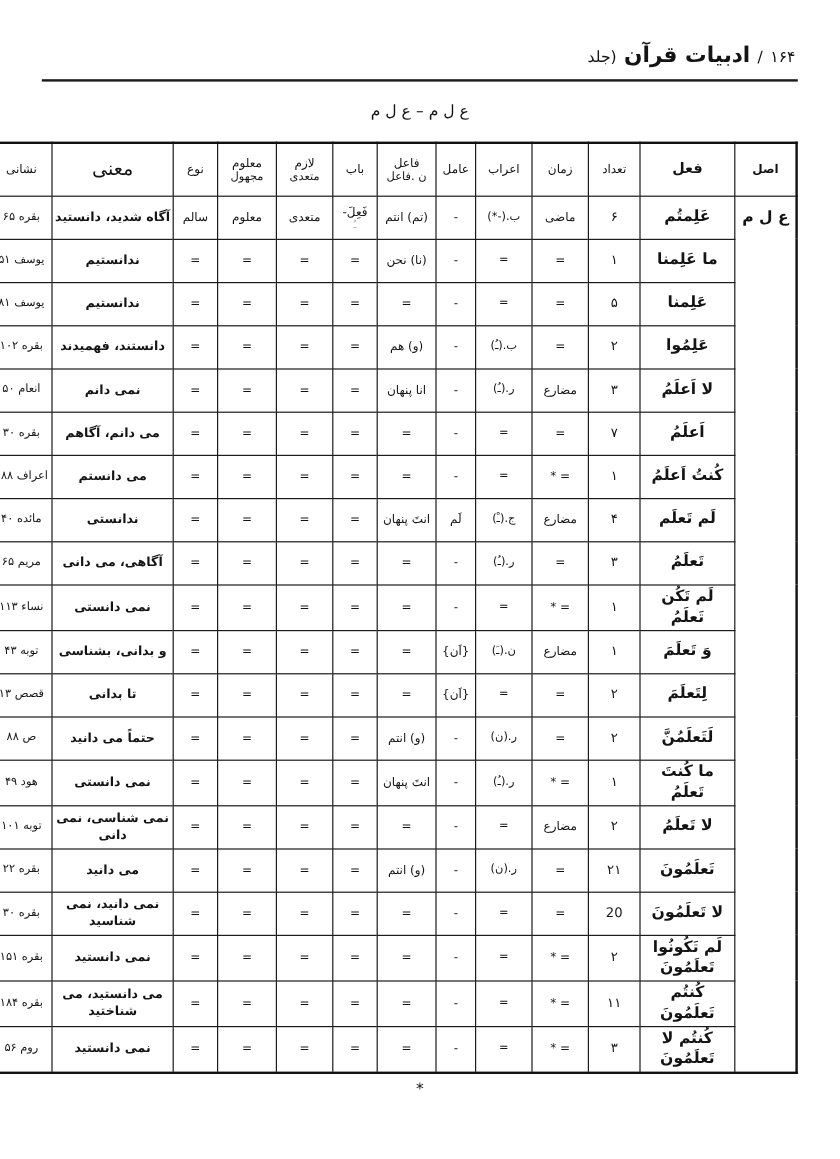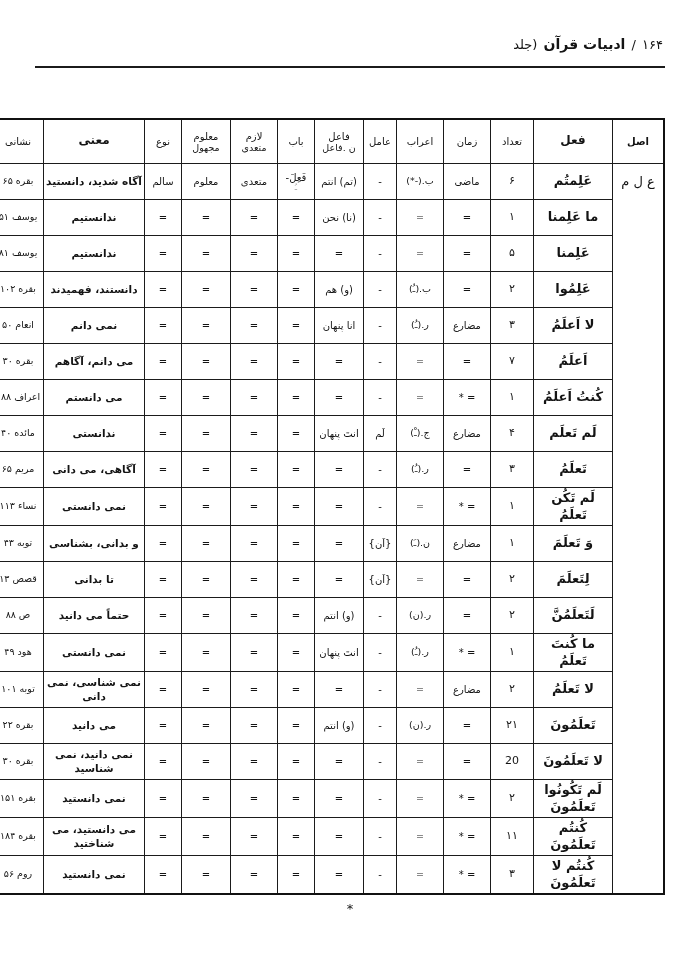--- a/index.html
+++ b/index.html
@@ -8,21 +8,21 @@
     font-family:"DejaVu Sans", sans-serif;
     color:#141414;
   }
   .page{
     position:relative;width:700px;height:966px;overflow:hidden;direction:rtl;background:#fff;
   }
   .page-header{
     position:absolute;top:36px;right:36px;font-size:13px;direction:rtl;white-space:nowrap;
   }
   .page-header span{margin:16px 1px;}
-  .book-title{font-weight:bold;font-size:14px;}
+  .book-title{font-weight:bold;font-size:18px;}
   .header-rule{
     position:absolute;top:66px;right:35px;left:35px;border-top:2px solid #1b1b1b;
   }
   .section-title{
     position:absolute;top:86px;right:0;left:0;text-align:center;font-size:13px;letter-spacing:1px;
   }
   .verb-table{
     position:absolute;top:118px;right:35px;width:630px;
     border-collapse:collapse;table-layout:fixed;direction:rtl;
     border:2px solid #111;
@@ -36,24 +36,24 @@
   th{font-weight:normal;font-size:10px;}
   td{font-size:10px;}
   
   .col-asl{width:46px}.col-fel{width:74px}.col-tedad{width:38px}.col-zaman{width:42px}
   .col-erab{width:42px}.col-amel{width:28px}.col-fael{width:44px}.col-bab{width:32px}
   .col-lazem{width:42px}.col-malum{width:44px}.col-nov{width:32px}.col-mani{width:96px}
   .col-neshani{width:46px}
   
   .th-asl{font-size:10px;font-weight:bold;vertical-align:top;padding-top:4px;}
   .th-fel div:first-child{font-size:12px;font-weight:bold;}
-  .th-mani div:first-child{font-size:12px;font-weight:bold;text-align:center;}
+  .th-mani div:first-child{font-size:16px;font-weight:normal;text-align:center;}
   .th-sub{font-size:9.5px;line-height:1.1;}
   
-  td.cell-asl{vertical-align:top;padding-top:10px;font-size:13px;font-weight:normal;letter-spacing:2px;}
+  td.cell-asl{vertical-align:top;padding-top:10px;font-size:13px;font-weight:bold;letter-spacing:2px;}
   td.col-fel{font-size:13px;font-weight:bold;line-height:1.35;margin-top:44px;}
   td.col-tedad{font-size:11px;}
   td.col-zaman{font-size:10px;}
   td.col-erab{font-size:9.5px;}
   td.col-mani{font-size:10.5px;font-weight:bold;line-height:1.35;margin-top:28px;}
   td.col-neshani{font-size:9.5px;line-height:1.25;}
   .bab-sub{font-size:8px;color:#9a9a9a;line-height:1;}
   .footnote{
     position:absolute;top:901px;right:0;left:0;text-align:center;font-size:13px;
   }
@@ -65,20 +65,21 @@
 
   <div class="page-header">
     <span>۱۶۴</span>
     <span>/</span>
     <span class="book-title">ادبیات قرآن</span>
     <span>(جلد</span>
   </div>
 
   <div class="header-rule"></div>
 
+  <div class="section-title">ع ل م – ع ل م</div>
 
   <table class="verb-table">
     <thead>
         <tr>
           <th class="col-asl th-asl">
             <div>اصل</div>
           </th>
           <th class="col-fel th-fel">
             <div>فعل</div>
           </th>

